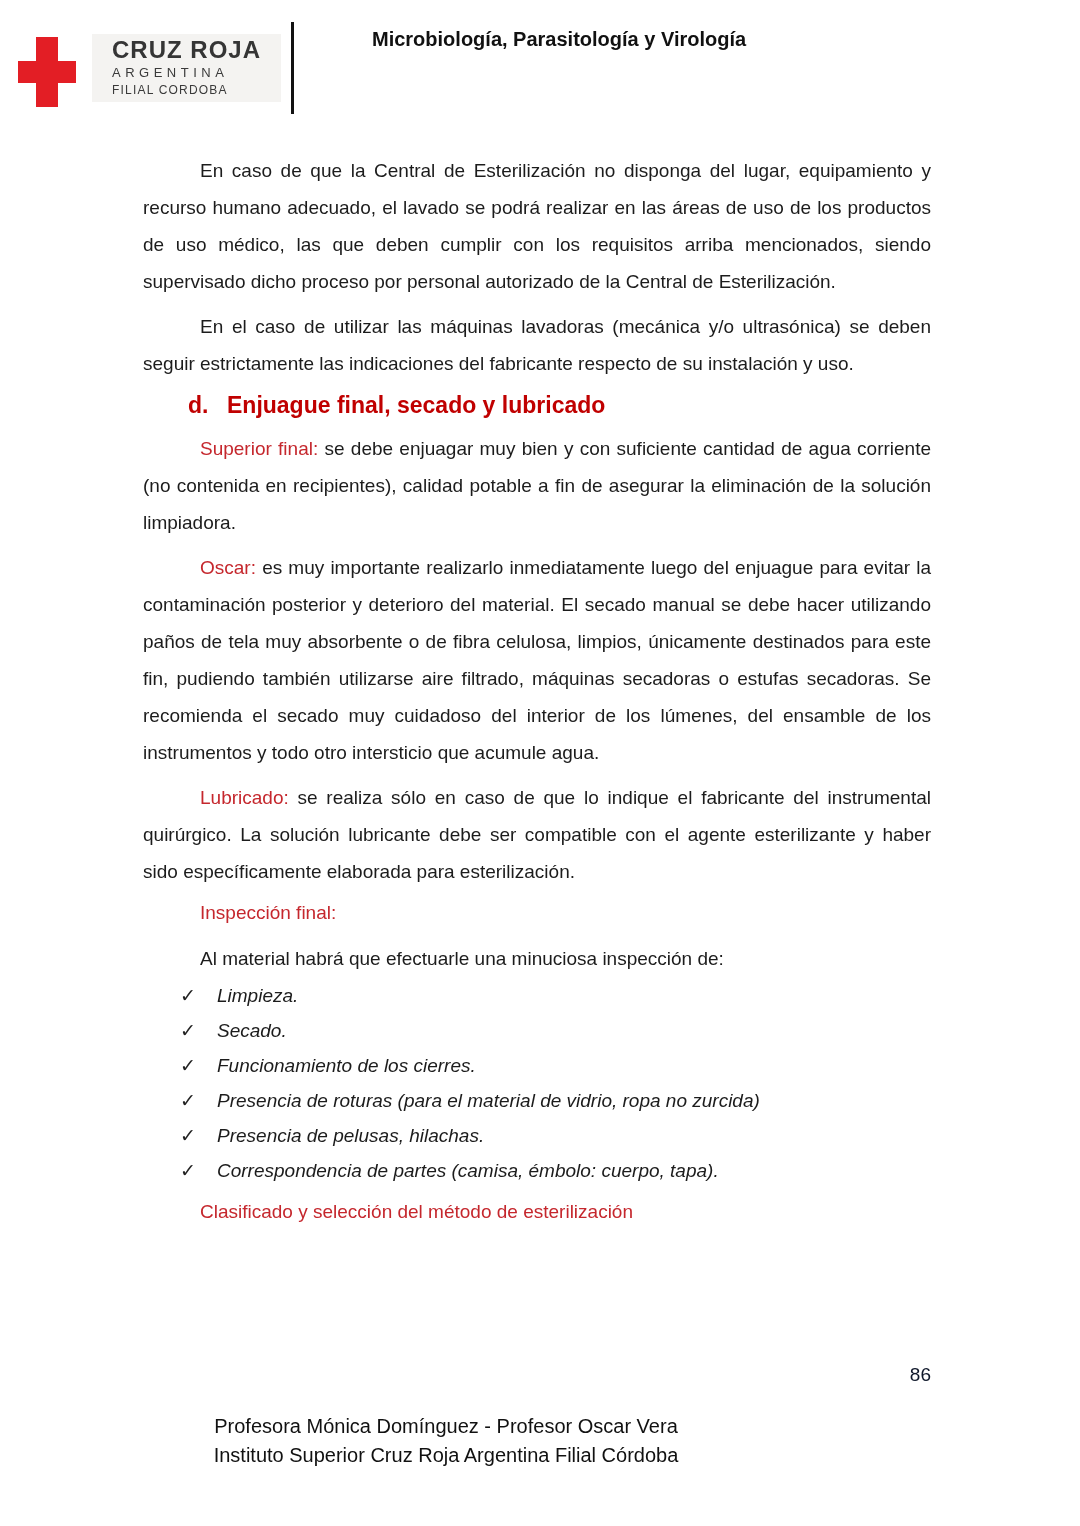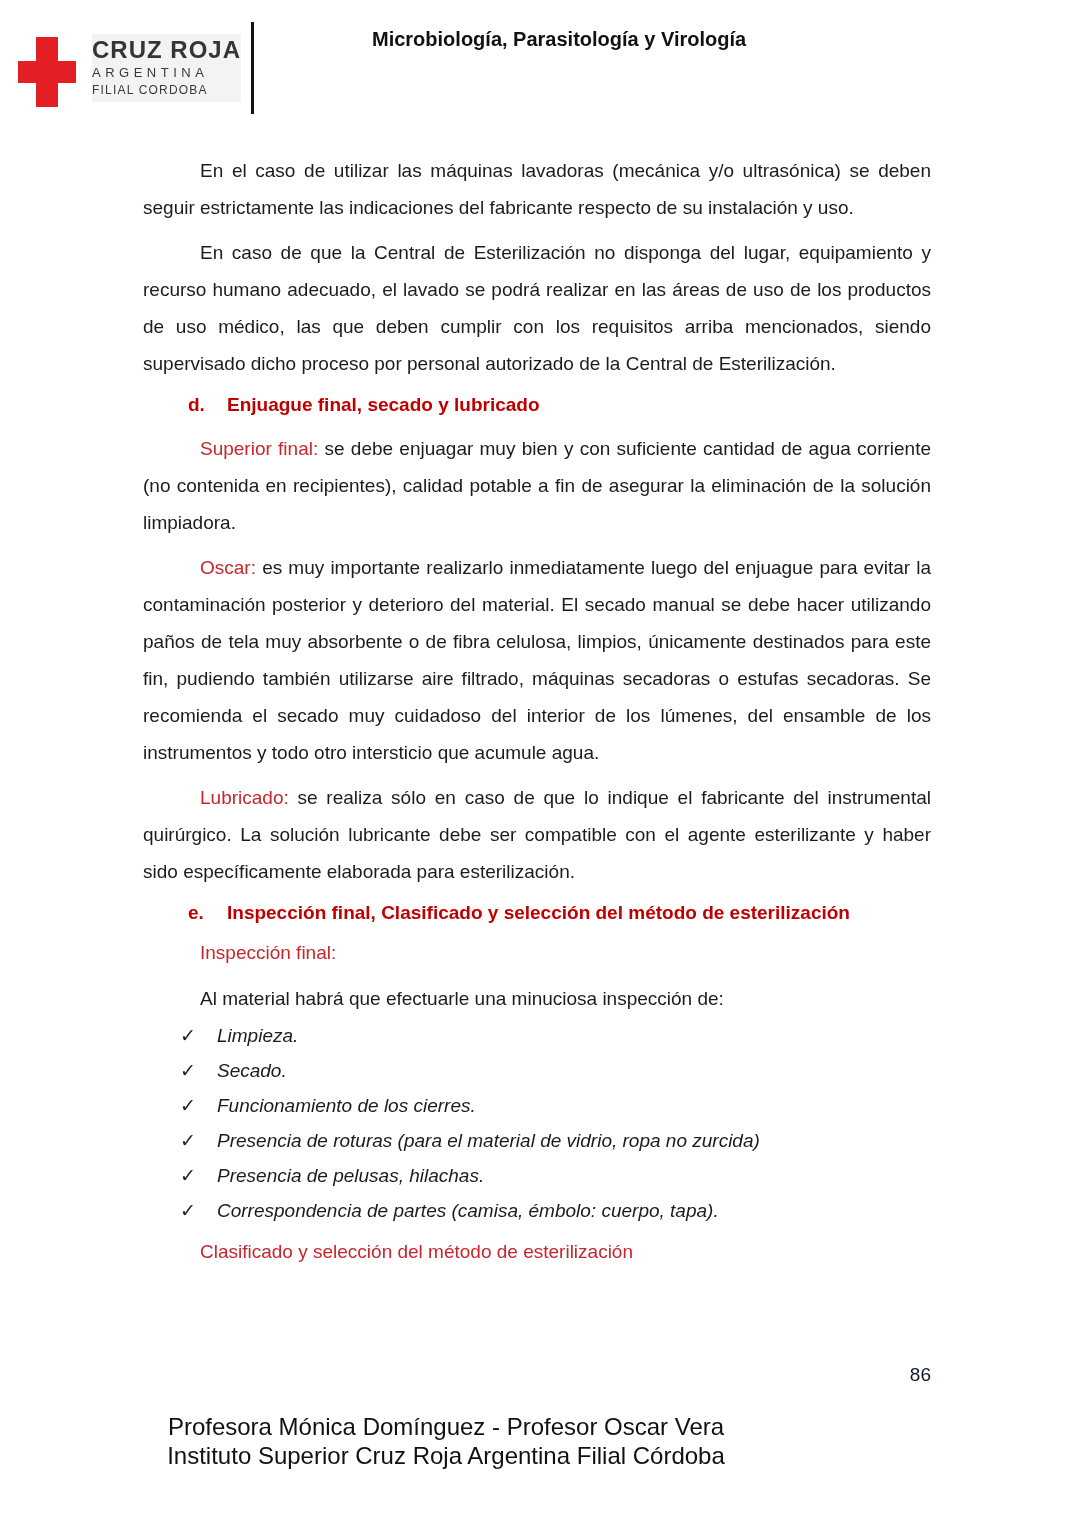--- a/index.html
+++ b/index.html
@@ -13,42 +13,42 @@
   .logo { position:absolute; top:22px; left:18px; display:flex; align-items:center; }
   .cross { position:relative; width:58px; height:70px; flex:none; margin-top:8px; }
   .cross::before {
     content:""; position:absolute; top:0; left:50%; transform:translateX(-50%);
     width:22px; height:100%; background:var(--cross-red,#e31e25);
   }
   .cross::after {
     content:""; position:absolute; top:50%; left:0; transform:translateY(-50%);
     width:100%; height:22px; background:var(--cross-red,#e31e25);
   }
-  .logo-text { margin-left:16px; background:#f4f3f1; padding:3px 0 5px; }
+  .logo-text { margin-left:16px; background:#f4f3f1; padding:3px 20px 5px; }
   .logo-line1 { font-size:24px; font-weight:700; letter-spacing:1px; color:#353535; line-height:1.1; }
   .logo-line2 { font-size:13px; font-weight:400; letter-spacing:4.5px; color:#3a3a3a; margin-top:3px; line-height:1.1; }
   .logo-line3 { font-size:12px; font-weight:400; letter-spacing:1.2px; color:#3a3a3a; margin-top:4px; line-height:1.1; }
   .logo-divider { width:3px; height:92px; background:#121212; margin-left:10px; }
 
   .doc-title {
     position:absolute; left:372px; top:28px;
     font-size:20px; font-weight:700; color:#111;
   }
 
   
   .content {
     position:absolute; left:143px; top:152px; width:788px;
     font-size:19px; line-height:37px; text-align:justify;
     -moz-text-align-last:left; text-align-last:left;
   }
   p.para { margin:0 0 8px 0; text-indent:57px; }
 
   .heading {
     margin:6px 0 10px 45px; text-indent:0; text-align:right;
-    font-size:19px; font-weight:700; line-height:30px;
+    font-size:23px; font-weight:700; line-height:30px;
     color:var(--heading-red,#c00000);
   }
   .hletter { display:inline-block; width:39px; }
 
   .red-label { color:var(--label-red,#c5272d); }
 
   .red-line {
     margin:0 0 14px 57px; text-indent:0; text-align:left;
     line-height:30px; color:var(--label-red,#c5272d); font-size:19px;
   }
@@ -64,21 +64,21 @@
   .check { width:37px; flex:none; font-size:19px; color:#222; }
   .check-text { flex:1;font-style:italic; }
 
   
   .page-number {
     position:absolute; top:1364px; left:143px; width:788px;
     text-align:right; padding-right:10px; font-size:19px; color:#0f172a;
   }
   .footer {
     position:absolute; top:1412px; left:0; width:892px;
-    text-align:center; font-size:24px; line-height:29px; color:#111;
+    text-align:center; font-size:20px; line-height:29px; color:#111;
   }
 </style>
 </head>
 <body>
 
 <div class="page">
 
   <div class="logo">
     <div class="cross"></div>
     <div class="logo-text">
@@ -86,46 +86,43 @@
       <div class="logo-line2">ARGENTINA</div>
       <div class="logo-line3">FILIAL CORDOBA</div>
     </div>
     <div class="logo-divider"></div>
   </div>
 
   <div class="doc-title">Microbiología, Parasitología y Virología</div>
 
   <div class="content">
 
+    <p class="para">En caso de que la Central de Esterilización no disponga del lugar, equipamiento y recurso humano adecuado, el lavado se podrá realizar en las áreas de uso de los productos de uso médico, las que deben cumplir con los requisitos arriba mencionados, siendo supervisado dicho proceso por personal autorizado de la Central de Esterilización.</p>
+
     <p class="para">En el caso de utilizar las máquinas lavadoras (mecánica y/o ultrasónica) se deben seguir estrictamente las indicaciones del fabricante respecto de su instalación y uso.</p>
-
-    <p class="para">En caso de que la Central de Esterilización no disponga del lugar, equipamiento y recurso humano adecuado, el lavado se podrá realizar en las áreas de uso de los productos de uso médico, las que deben cumplir con los requisitos arriba mencionados, siendo supervisado dicho proceso por personal autorizado de la Central de Esterilización.</p>
 
     <div class="heading">
       <span class="hletter">d.</span><span>Enjuague final, secado y lubricado</span>
     </div>
 
     <p class="para">
       <span class="red-label">Superior final:</span>
       <span>se debe enjuagar muy bien y con suficiente cantidad de agua corriente (no contenida en recipientes), calidad potable a fin de asegurar la eliminación de la solución limpiadora.</span>
     </p>
 
     <p class="para">
       <span class="red-label">Oscar:</span>
       <span>es muy importante realizarlo inmediatamente luego del enjuague para evitar la contaminación posterior y deterioro del material. El secado manual se debe hacer utilizando paños de tela muy absorbente o de fibra celulosa, limpios, únicamente destinados para este fin, pudiendo también utilizarse aire filtrado, máquinas secadoras o estufas secadoras. Se recomienda el secado muy cuidadoso del interior de los lúmenes, del ensamble de los instrumentos y todo otro intersticio que acumule agua.</span>
     </p>
 
     <p class="para">
       <span class="red-label">Lubricado:</span>
       <span>se realiza sólo en caso de que lo indique el fabricante del instrumental quirúrgico. La solución lubricante debe ser compatible con el agente esterilizante y haber sido específicamente elaborada para esterilización.</span>
     </p>
 
-    <div class="heading">
-      <span class="hletter">e.</span><span>Inspección final, Clasificado y selección del método de esterilización</span>
-    </div>
 
     <div class="red-line">Inspección final:</div>
 
     <p class="intro">Al material habrá que efectuarle una minuciosa inspección de:</p>
 
     <div class="checklist">
       <div class="check-item">
         <span class="check">✓</span>
         <span class="check-text">Limpieza.</span>
       </div>

